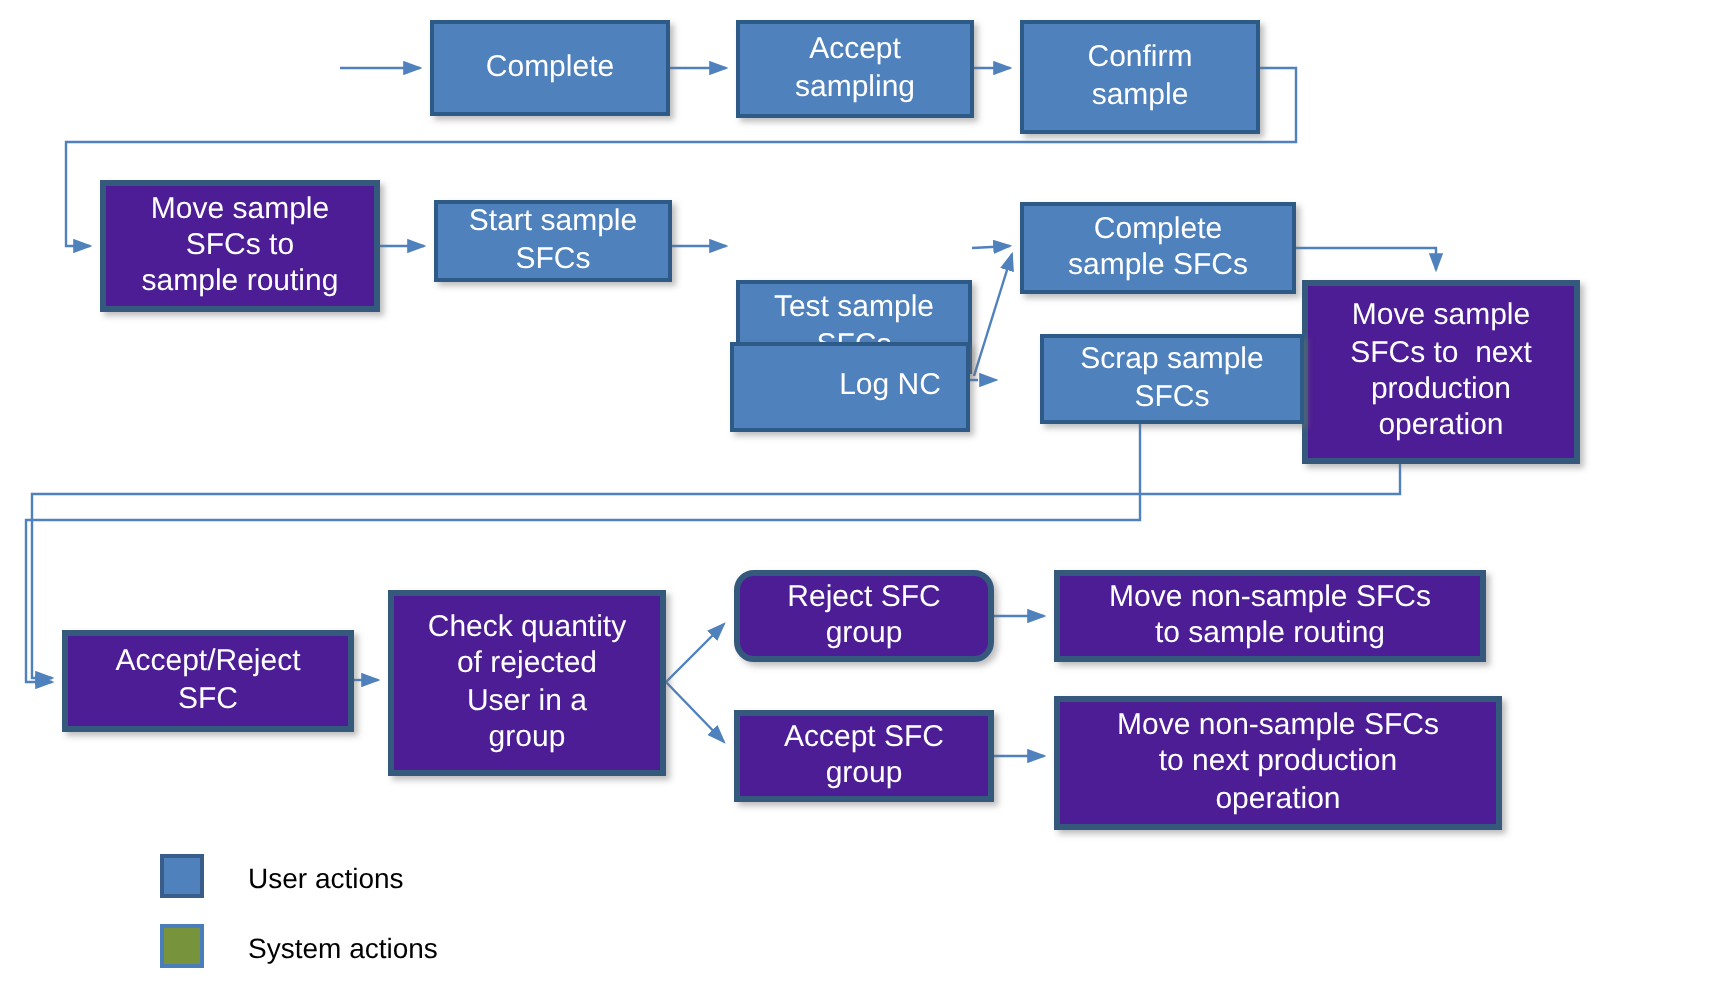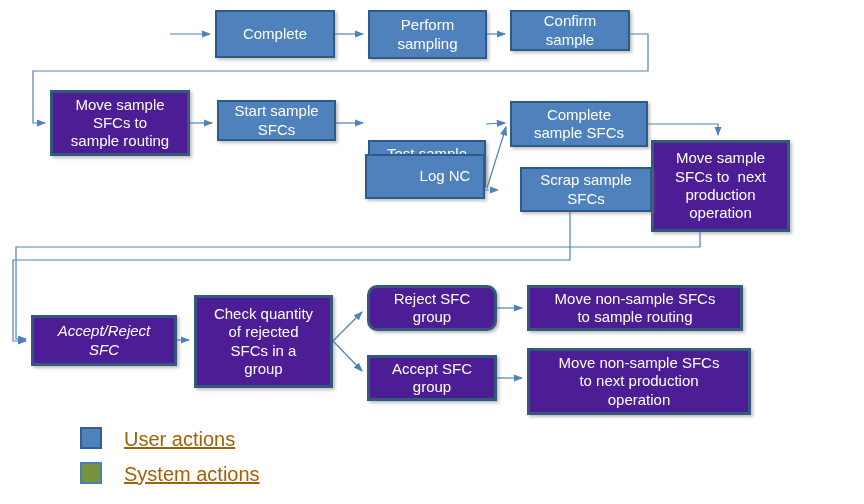--- a/index.html
+++ b/index.html
@@ -20,21 +20,21 @@
   .node.system{
     background:#4c1d95;border:3px solid #35597d;
     box-shadow:2px 2px 3px rgba(110,110,110,0.45);
   }
   .legend-swatch{
     position:absolute;width:22px;height:22px;box-sizing:border-box;
   }
   .legend-swatch.user{background:#4f81bd;border:2px solid #385d8a;}
   .legend-swatch.system{background:#77933c;border:2px solid #4a7ebb;}
   .legend-label{
-    position:absolute;color:#a16207;font-size:20px;line-height:20px;text-decoration:underline;
+    position:absolute;color:#000000;font-size:14px;line-height:20px;
   }
 </style>
 </head>
 <body>
 
 <div class="canvas">
 
   <svg class="edges" viewBox="0 0 864 504" xmlns="http://www.w3.org/2000/svg">
     <defs>
       <marker id="arw" viewBox="0 0 8 6" refX="7" refY="3" markerWidth="8" markerHeight="6" orient="auto">
@@ -57,48 +57,48 @@
       <path d="M570,212 L570,260 L13,260 L13,341 L26,341" marker-end="url(#arw)"></path>
       <path d="M177,340 H189" marker-end="url(#arw)"></path>
       <path d="M333,341 L362,312" marker-end="url(#arw)"></path>
       <path d="M333,341 L362,371" marker-end="url(#arw)"></path>
       <path d="M497,308 H522" marker-end="url(#arw)"></path>
       <path d="M497,378 H522" marker-end="url(#arw)"></path>
     </g>
   </svg>
 
   <div class="node user" style="left:215px;top:10px;width:120px;height:48px;">Complete</div>
-  <div class="node user" style="left:368px;top:10px;width:119px;height:49px;">Perform
+  <div class="node user" style="left:368px;top:10px;width:119px;height:49px;">Accept
 sampling</div>
-  <div class="node user" style="left:510px;top:10px;width:120px;height:41px;text-align:center;">Confirm
+  <div class="node user" style="left:510px;top:10px;width:120px;height:57px;text-align:center;">Confirm
 sample</div>
 
   <div class="node system" style="left:50px;top:90px;width:140px;height:66px;">Move sample
 SFCs to
 sample routing</div>
   <div class="node user" style="left:217px;top:100px;width:119px;height:41px;">Start sample
 SFCs</div>
   <div class="node user" style="left:368px;top:100px;width:118px;height:47px;margin-top:40px;">Test sample
 SFCs</div>
   <div class="node user" style="left:510px;top:101px;width:138px;height:46px;">Complete
 sample SFCs</div>
   <div class="node system" style="left:651px;top:140px;width:139px;height:92px;">Move sample
 SFCs to  next
 production
 operation</div>
 
-  <div class="node user" style="left:365px;top:154px;width:120px;height:45px;padding-left:42px;">Log NC</div>
+  <div class="node user" style="left:365px;top:171px;width:120px;height:45px;padding-left:42px;">Log NC</div>
   <div class="node user" style="left:520px;top:167px;width:132px;height:45px;">Scrap sample
 SFCs</div>
 
-  <div class="node system" style="left:31px;top:315px;width:146px;height:51px;font-style:italic;">Accept/Reject
+  <div class="node system" style="left:31px;top:315px;width:146px;height:51px;">Accept/Reject
 SFC</div>
   <div class="node system" style="left:194px;top:295px;width:139px;height:93px;">Check quantity
 of rejected
-SFCs in a
+User in a
 group</div>
   <div class="node system" style="left:367px;top:285px;width:130px;height:46px;border-radius:10px;">Reject SFC
 group</div>
   <div class="node system" style="left:367px;top:355px;width:130px;height:46px;">Accept SFC
 group</div>
   <div class="node system" style="left:527px;top:285px;width:216px;height:46px;">Move non-sample SFCs
 to sample routing</div>
   <div class="node system" style="left:527px;top:348px;width:224px;height:67px;">Move non-sample SFCs
 to next production
 operation</div>

